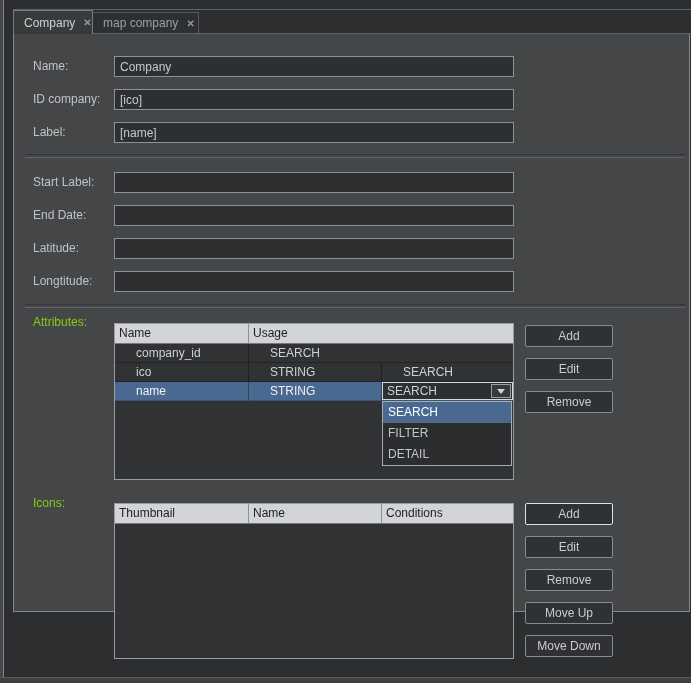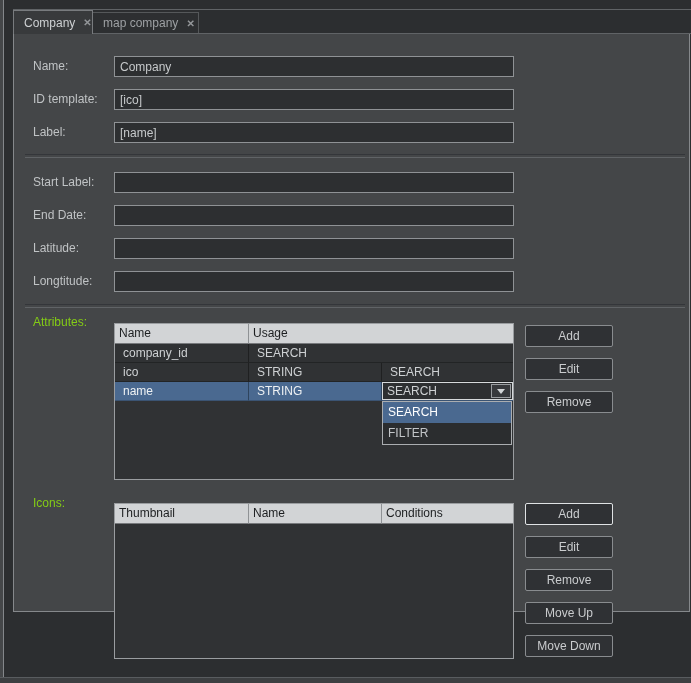--- a/index.html
+++ b/index.html
@@ -26,21 +26,21 @@
          border-top:1px solid #34363a;border-bottom:1px solid #606366;}
   .sec-label{position:absolute;left:19px;color:#84cc16;}
   .tbl{position:absolute;left:100px;width:400px;box-sizing:border-box;
          border:1px solid #9a9da0;background:#303234;}
   .thead{display:flex;height:20px;}
   .th{box-sizing:border-box;background:#d2d4d6;color:#1d1f21;line-height:19px;padding:0 4px;
          border-right:1px solid #8f9295;border-bottom:1px solid #77797c;overflow:hidden;white-space:nowrap;}
   .th:last-child{border-right:none;}
   .c1{width:134px;flex:none;} .c2{width:133px;flex:none;} .c3{flex:1;min-width:0;}
   .trow{display:flex;height:19px;position:relative;}
-  .td{box-sizing:border-box;color:#ced1d3;line-height:18px;padding:0 8px;
+  .td{box-sizing:border-box;color:#ced1d3;line-height:18px;padding:0 21px;
          border-right:1px solid rgba(0,0,0,0.35);border-bottom:1px solid rgba(0,0,0,0.28);
          white-space:nowrap;overflow:hidden;}
   .td:last-child{border-right:none;}
   .trow.selected{background:#4a6990;}
   .trow.selected .td{color:#eef1f3;border-bottom-color:rgba(0,0,0,0.2);}
   .combo-cell{padding:0 !important;position:relative;}
   .combo{position:absolute;left:0;top:0;right:0;bottom:0;box-sizing:border-box;
          border:1px solid #d6d9db;background:#2d2f31;display:flex;align-items:center;}
   .combo-value{flex:1;padding:0 4px;color:#ced1d3;white-space:nowrap;overflow:hidden;}
   .combo-btn{width:20px;align-self:stretch;margin:1px;box-sizing:border-box;
@@ -74,21 +74,21 @@
     <span class="tab-close">✕</span>
   </div>
 
   <div class="panel">
 
     <div class="frow" style="top:22px">
       <label class="flabel">Name:</label>
       <input class="finput" value="Company" style="">
     </div>
     <div class="frow" style="top:55px">
-      <label class="flabel">ID template:</label>
+      <label class="flabel">ID company:</label>
       <input class="finput" value="[ico]" style="">
     </div>
     <div class="frow" style="top:88px">
       <label class="flabel">Label:</label>
       <input class="finput" value="[name]" style="">
     </div>
 
     <div class="divider" style="top:120px"></div>
 
     <div class="frow" style="top:138px">
@@ -136,20 +136,21 @@
               <span class="combo-arrow"></span>
             </span>
           </div>
         </div>
       </div>
     </div>
 
     <div class="popup">
       <div class="popup-item highlighted">SEARCH</div>
       <div class="popup-item">FILTER</div>
+      <div class="popup-item">DETAIL</div>
     </div>
 
     <button class="btn" style="top:291px">Add</button>
     <button class="btn" style="top:324px">Edit</button>
     <button class="btn" style="top:357px">Remove</button>
 
     <div class="sec-label" style="top:462px">Icons:</div>
 
     <div class="tbl" style="top:469px;height:156px">
       <div class="thead">

